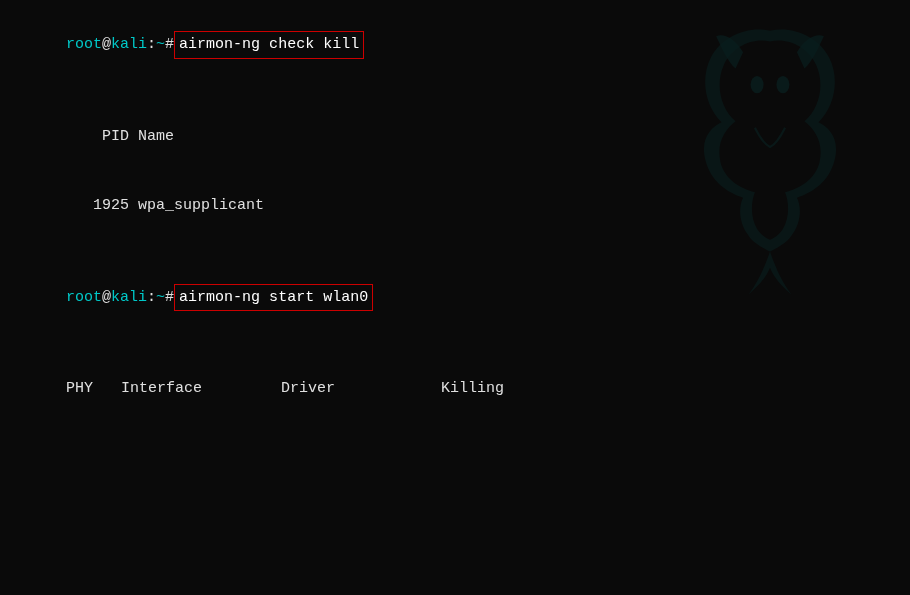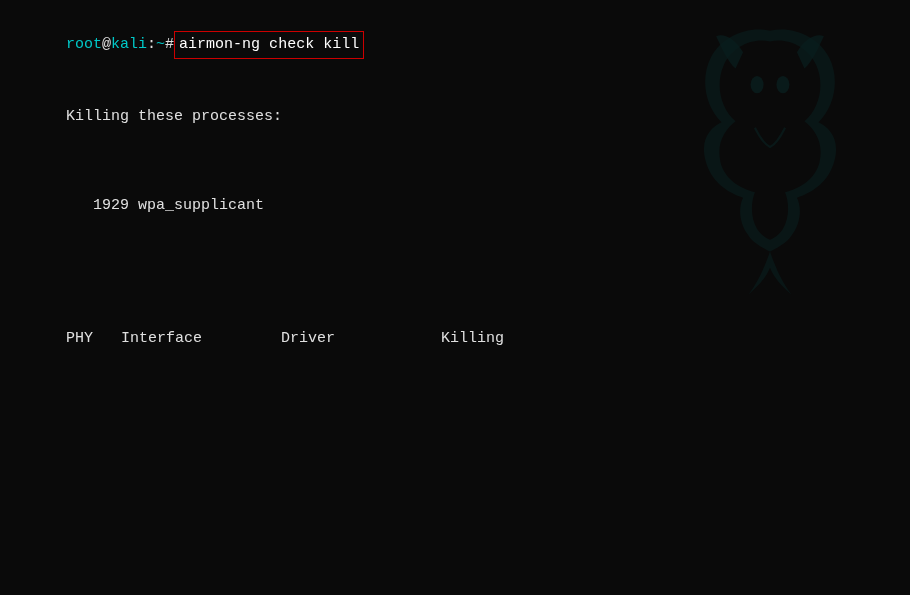--- a/index.html
+++ b/index.html
@@ -59,21 +59,21 @@
 
     .red-box {
       display: inline-block;
       border: 1.5px solid #cc0000;
       padding: 1px 4px;
       color: #ffffff;
     }
 
     .col-phy { display: inline-block; width: 55px; }
     .col-iface { display: inline-block; width: 160px; }
-    .col-driver { display: inline-block; width: 160px; margin-top: 24px; }
+    .col-driver { display: inline-block; width: 160px; }
   </style>
 </head>
 <body>
 
 <div class="terminal">
 
   <svg class="dragon-watermark" viewBox="0 0 200 260" fill="#00aaaa" xmlns="http://www.w3.org/2000/svg">
 
     <path d="M100,10 C120,5 145,15 155,35 C165,55 160,80 145,95 C155,100 165,110 160,130 C155,150 140,160 125,165 C130,175 128,190 120,200 C115,208 105,212 100,215 C95,212 85,208 80,200 C72,190 70,175 75,165 C60,160 45,150 40,130 C35,110 45,100 55,95 C40,80 35,55 45,35 C55,15 80,5 100,10 Z M100,20 C85,16 65,24 57,42 C49,60 54,82 68,94 C58,102 50,114 54,132 C58,148 72,156 86,160 C82,170 82,184 88,194 C92,200 97,203 100,204 C103,203 108,200 112,194 C118,184 118,170 114,160 C128,156 142,148 146,132 C150,114 142,102 132,94 C146,82 151,60 143,42 C135,24 115,16 100,20 Z" opacity="0.6"></path>
     <ellipse cx="88" cy="60" rx="6" ry="8" opacity="0.8"></ellipse>
@@ -83,34 +83,37 @@
     <path d="M86,100 C90,108 94,115 100,118 C106,115 110,108 114,100" fill="none" stroke="#00aaaa" stroke-width="2" opacity="0.7"></path>
     <path d="M100,215 C95,230 88,245 80,255 C88,248 96,240 100,230 C104,240 112,248 120,255 C112,245 105,230 100,215 Z" opacity="0.6"></path>
   </svg>
 
   <div>
 
     <div class="line">
       <span class="cyan">root</span><span class="white">@</span><span class="cyan">kali</span><span class="white">:</span><span class="cyan">~</span><span class="white">#</span><span class="red-box">airmon-ng check kill</span>
     </div>
 
+
+    <div class="line-empty"></div>
+
     <div class="line">
-      <span>Killing these processes:</span>
+      <span>    PID Name</span>
+    </div>
+
+
+    <div class="line">
+      <span>   1925 wpa_supplicant</span>
     </div>
 
     <div class="line-empty"></div>
 
-
-
     <div class="line">
-      <span>   1929 wpa_supplicant</span>
+      <span class="cyan">root</span><span class="white">@</span><span class="cyan">kali</span><span class="white">:</span><span class="cyan">~</span><span class="white">#</span><span class="red-box">airmon-ng start wlan0</span>
     </div>
-
-    <div class="line-empty"></div>
-
 
     <div class="line-empty"></div>
 
     <div class="line">
       <span class="col-phy">PHY</span><span class="col-iface">Interface</span><span class="col-driver">Driver</span><span>Killing</span>
     </div>
 
     <div class="line-empty"></div>
 
     <div class="line">

